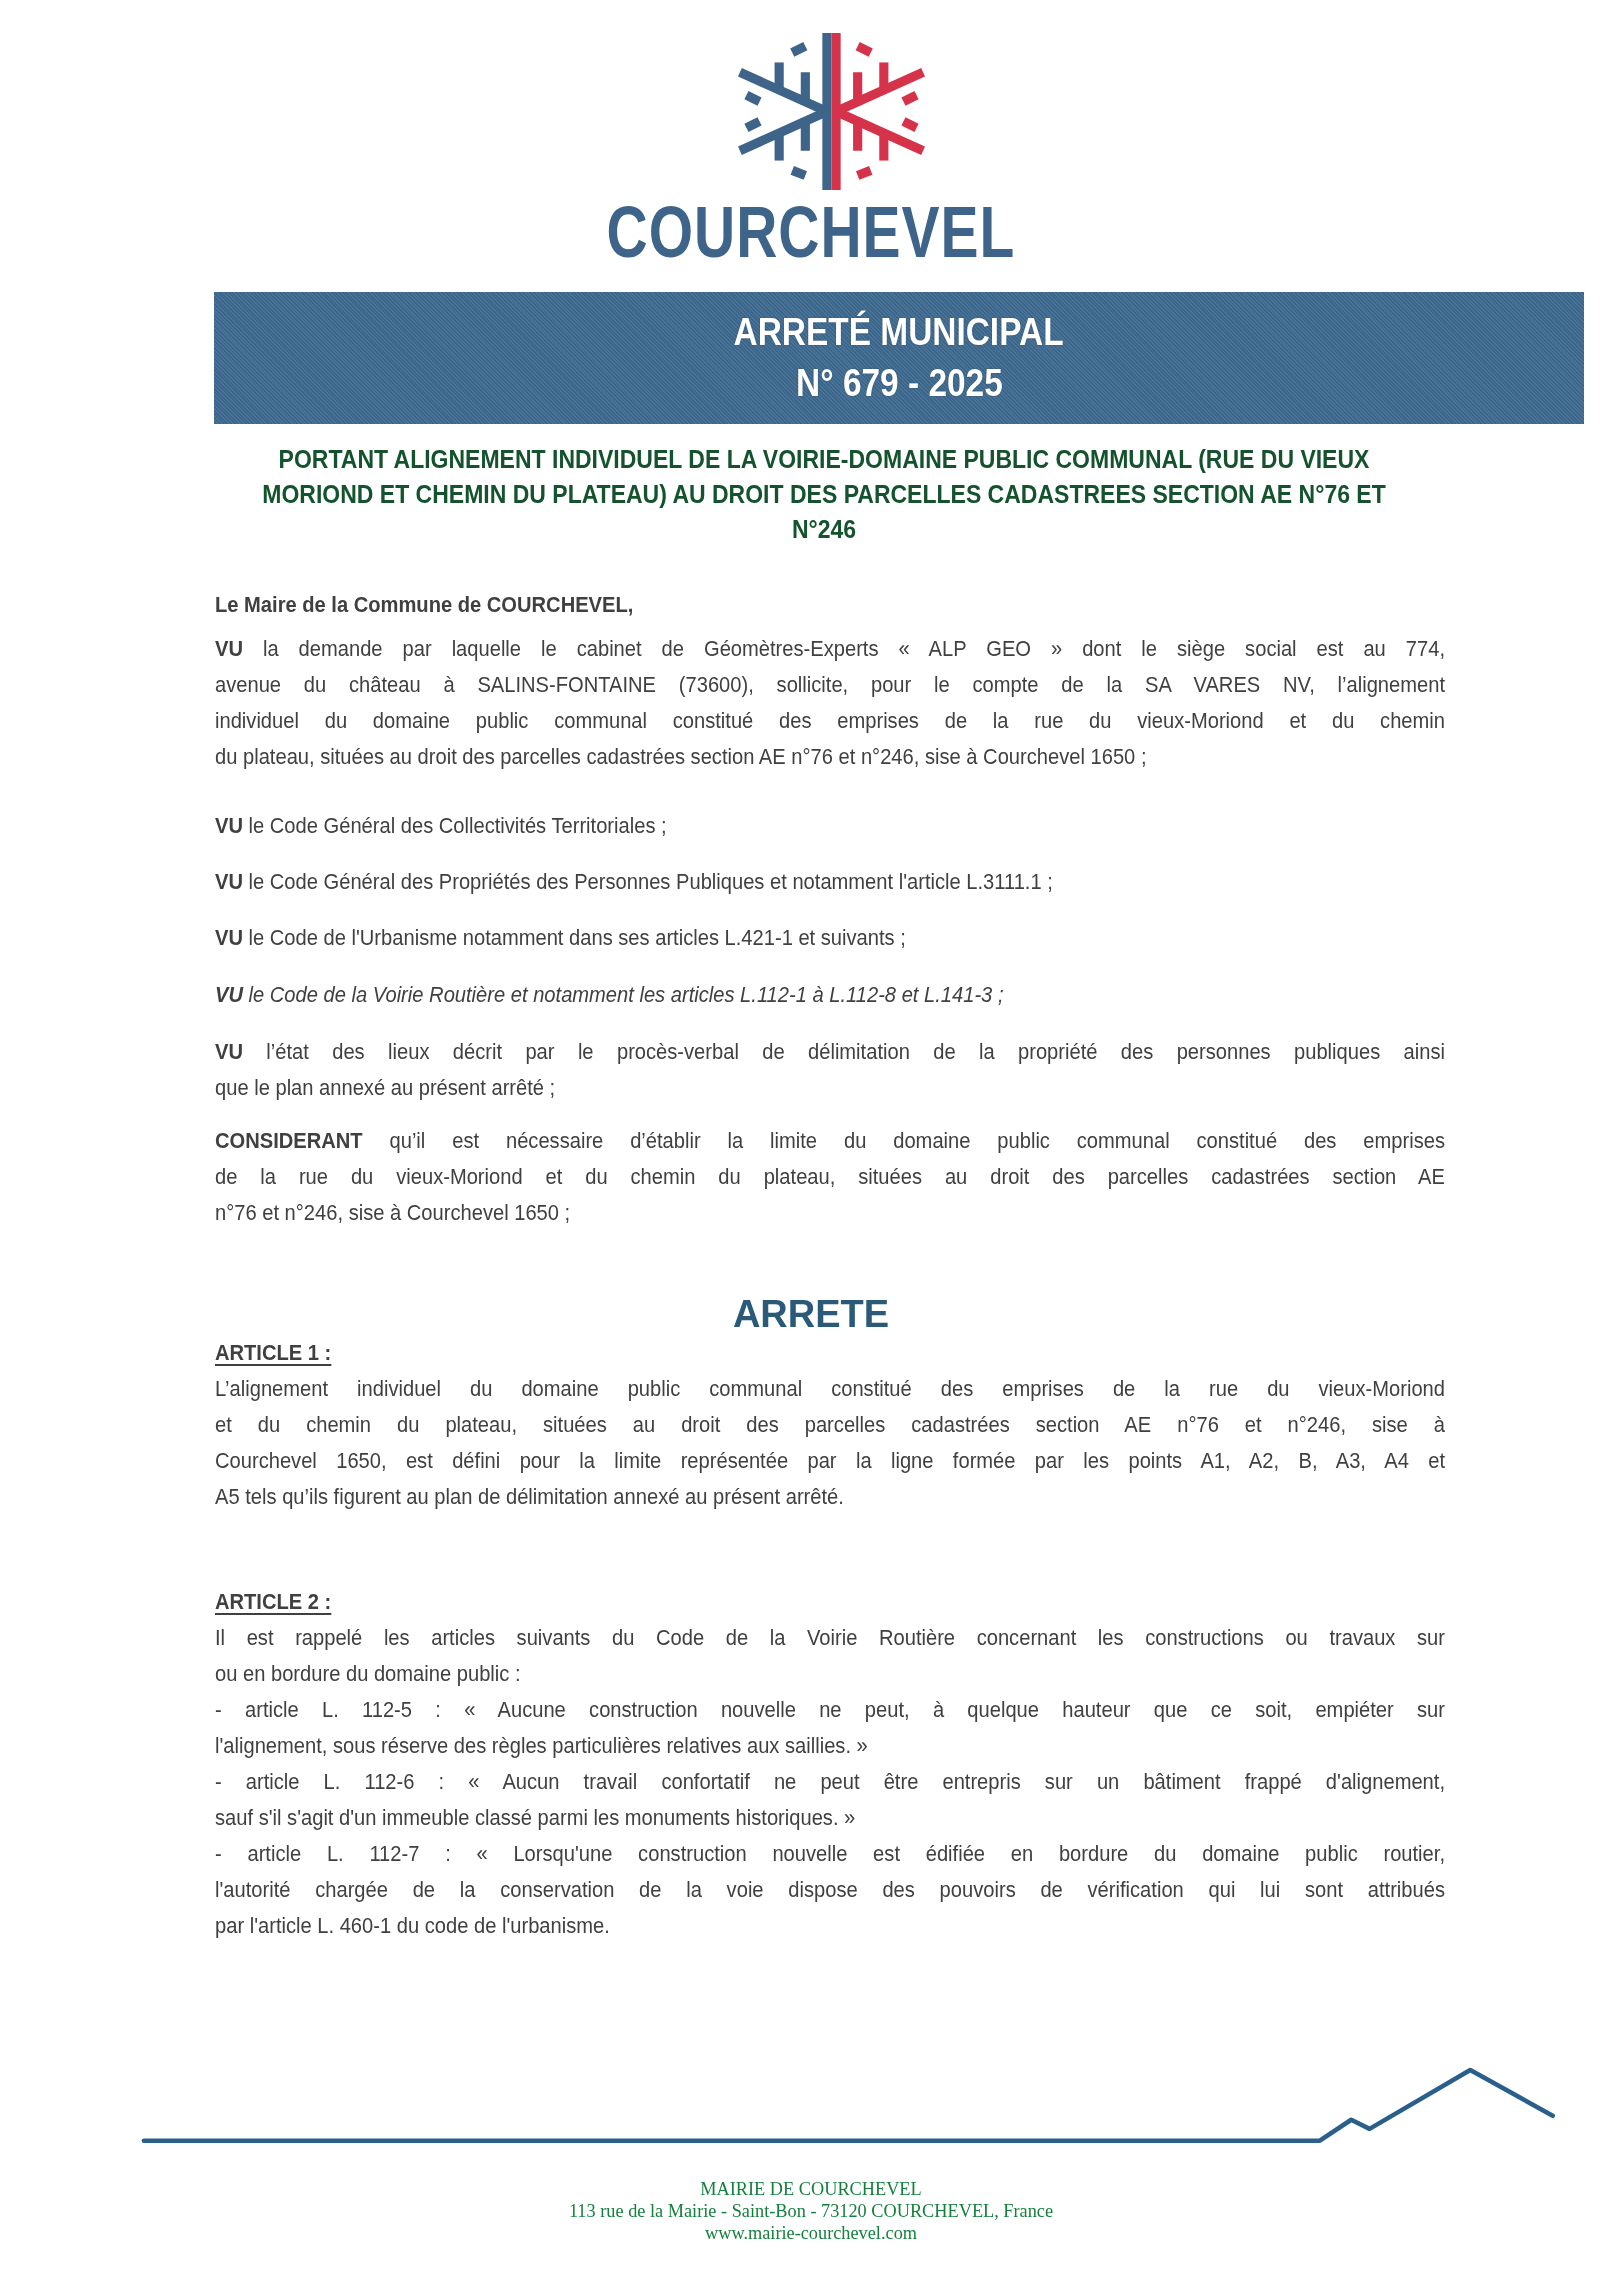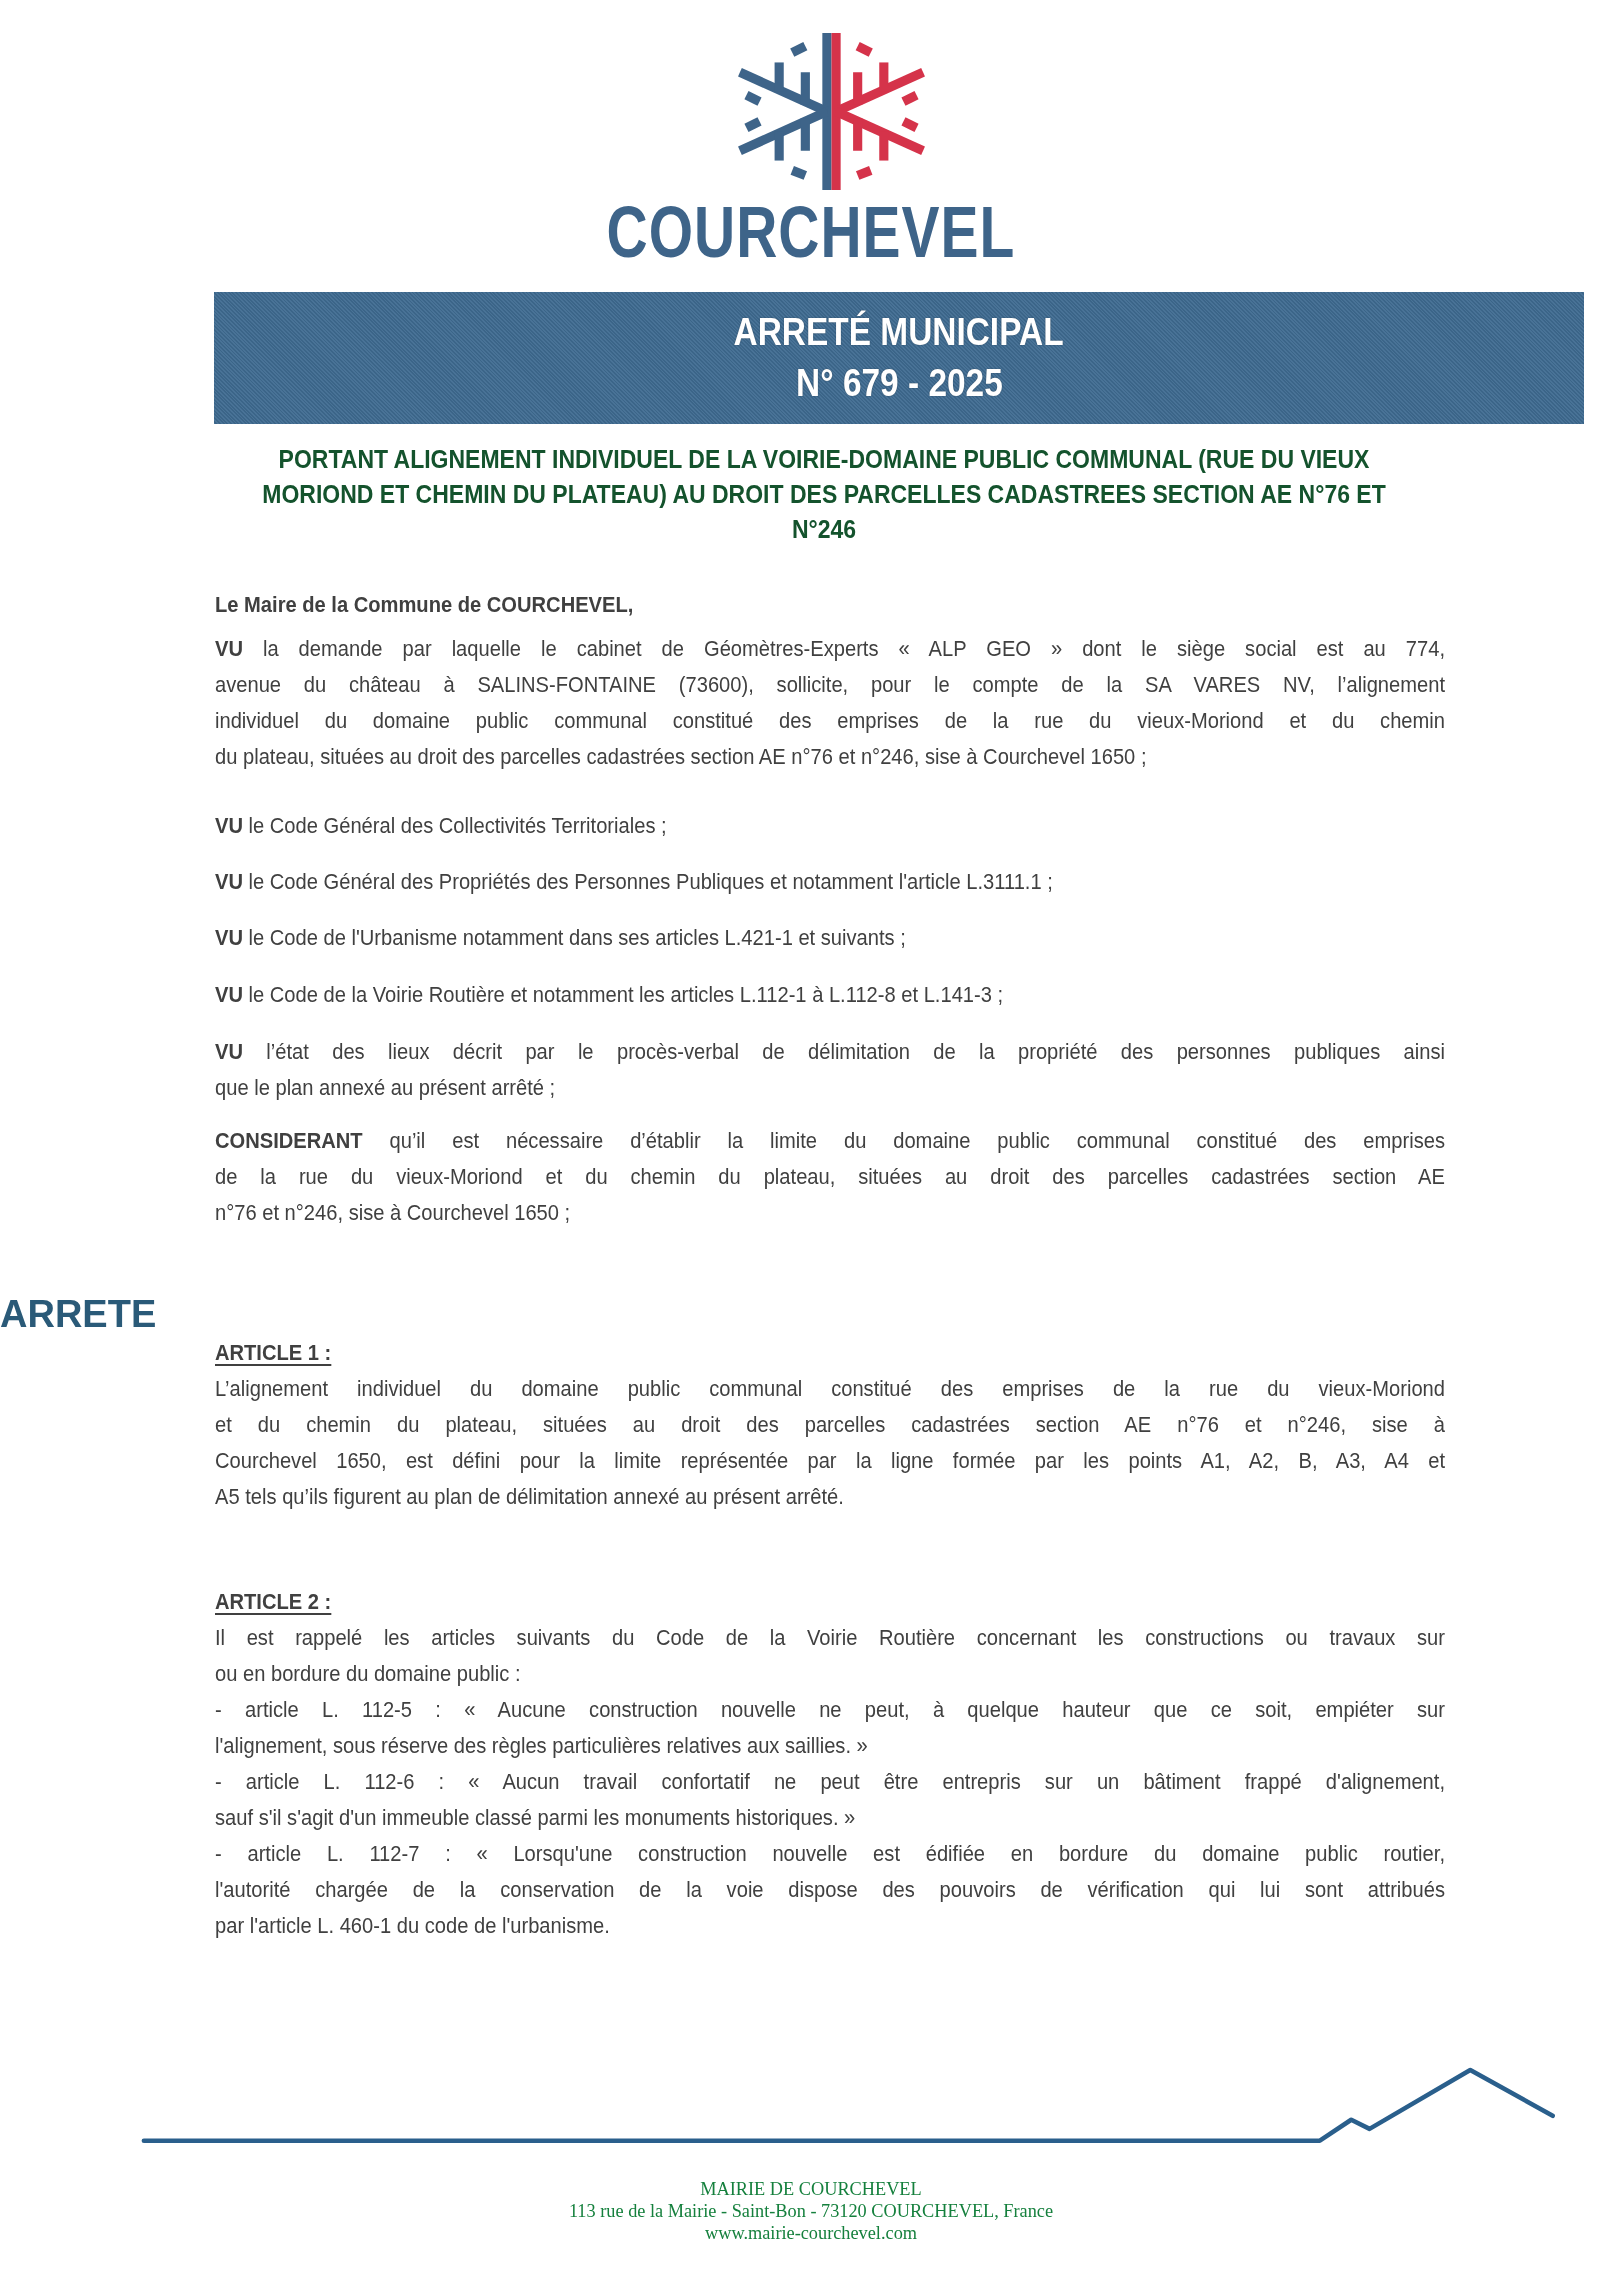--- a/index.html
+++ b/index.html
@@ -28,21 +28,21 @@
   .subtitle { left:209px; width:1230px; top:442px; text-align:center;
               color:#14532d; font-weight:bold; font-size:25px; line-height:35px; }
   .subtitle span { display:block; transform:scaleX(0.92); white-space:nowrap; }
   .para { position:absolute; left:215px; width:1230px; font-size:22px; line-height:36px;
           color:#404040; }
   .para .ln { display:block; white-space:nowrap; transform:scaleX(0.915); transform-origin:0 50%; }
   .para .ln.j { text-align:justify; text-align-last:justify; width:calc(1230px / 0.915); }
   .b { font-weight:bold; }
   .u { text-decoration:underline; text-decoration-thickness:2px; text-underline-offset:3.9px; }
 
-  .arrete-heading { left:0; width:1622px; top:1295px; 
+  .arrete-heading { left:0; width:1622px; top:1295px; text-align:center;
                     color:#2a5a78; font-weight:bold; font-size:38px; line-height:39px; }
 
   
   .footer-line { left:0; top:2015px; width:1622px; height:144px; }
   .footer-text { left:0; width:1622px; top:2178px; text-align:center;
                  font-family:"Liberation Serif", serif; color:#15803d;
                  font-size:18.3px; line-height:22px; }
 </style>
 </head>
 <body>
@@ -105,21 +105,21 @@
 
 <div class="para" style="top:808px;">
   <span class="ln"><span class="b">VU</span><span> le Code Général des Collectivités Territoriales ;</span></span>
 </div>
 <div class="para" style="top:864px;">
   <span class="ln"><span class="b">VU</span><span> le Code Général des Propriétés des Personnes Publiques et notamment l'article L.3111.1 ;</span></span>
 </div>
 <div class="para" style="top:920px;">
   <span class="ln"><span class="b">VU</span><span> le Code de l'Urbanisme notamment dans ses articles L.421-1 et suivants ;</span></span>
 </div>
-<div class="para" style="top:977px;">
+<div class="para" style="top:977px;font-style:italic;">
   <span class="ln"><span class="b">VU</span><span> le Code de la Voirie Routière et notamment les articles L.112-1 à L.112-8 et L.141-3 ;</span></span>
 </div>
 
 <div class="para" style="top:1034px;">
   <span class="ln j"><span class="b">VU</span><span> l’état des lieux décrit par le procès-verbal de délimitation de la propriété des personnes publiques ainsi</span></span>
   <span class="ln">que le plan annexé au présent arrêté ;</span>
 </div>
 
 <div class="para" style="top:1123px;">
   <span class="ln j"><span class="b">CONSIDERANT</span><span> qu’il est nécessaire d’établir la limite du domaine public communal constitué des emprises</span></span>

